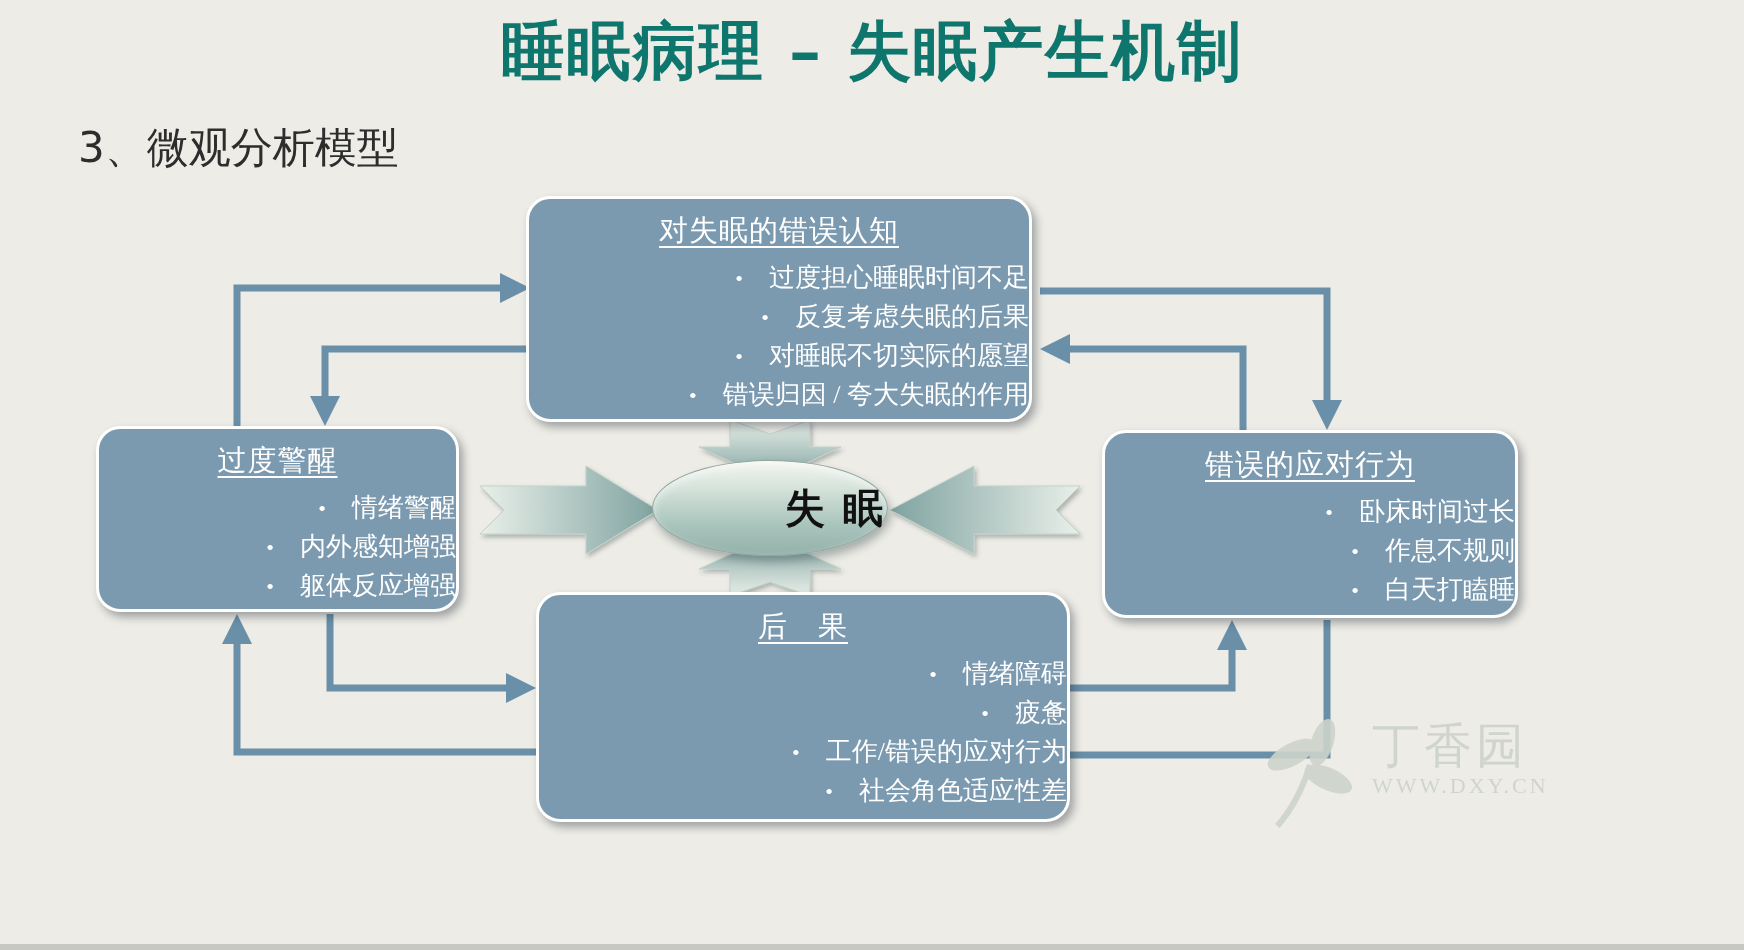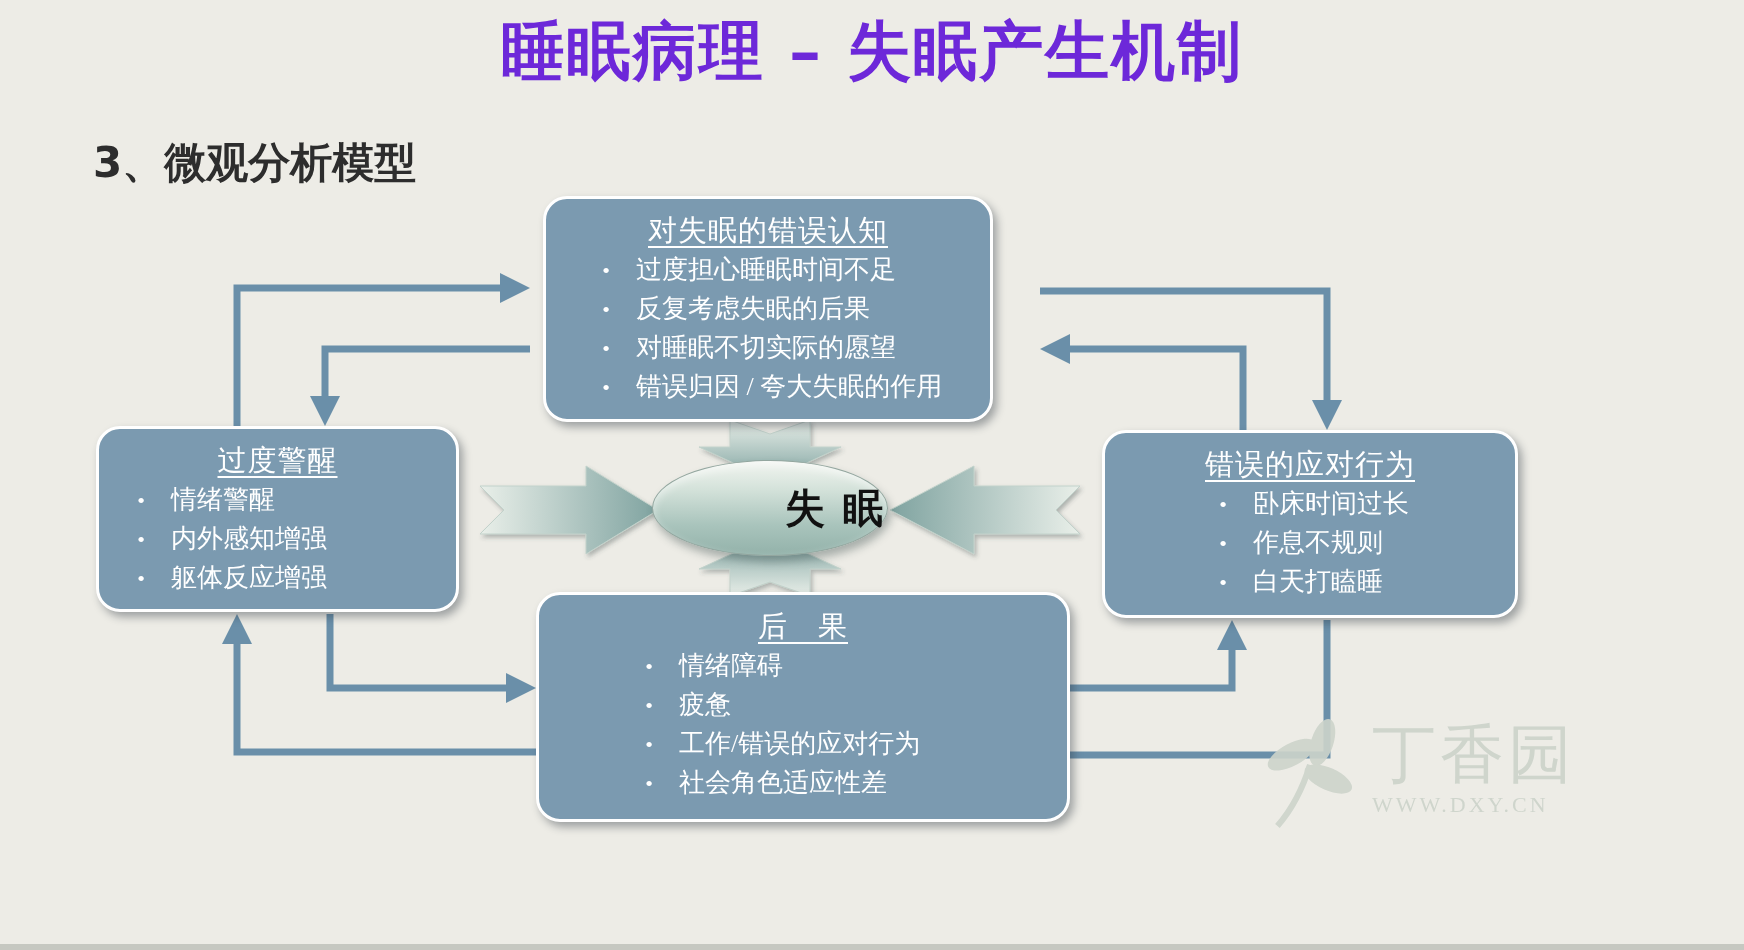--- a/index.html
+++ b/index.html
@@ -6,48 +6,48 @@
   body{
     width:1744px;height:950px;position:relative;overflow:hidden;
     background:#edece6;
     font-family:"Liberation Serif","DejaVu Serif",serif;
   }
   .slide{position:absolute;inset:0;}
 
   .title{
     position:absolute;top:8px;left:0;width:100%;margin:0;
     text-align:center;font-size:64px;font-weight:600;
-    color:#6d28d9;letter-spacing:2px;
+    color:#0f766e;letter-spacing:2px;
     font-family:"DejaVu Serif","Liberation Serif",serif;
   }
   .subtitle{
-    position:absolute;top:120px;left:78px;margin:15px;
-    font-size:42px;font-weight:700;color:#2d2d2d;
+    position:absolute;top:120px;left:78px;margin:0;
+    font-size:42px;font-weight:400;color:#2d2d2d;
     font-family:"DejaVu Sans","Liberation Sans",sans-serif;
   }
 
   svg.layer{position:absolute;left:0;top:0;z-index:1;}
 
   .box{
     position:absolute;z-index:2;box-sizing:border-box;
     background:#7b9ab0;border:3px solid #ffffff;border-radius:24px;
     box-shadow:4px 5px 8px rgba(40,50,60,0.40);
     color:#ffffff;
   }
   .box-title{
     text-align:center;font-size:29px;margin-top:12px;
     text-decoration:underline;text-underline-offset:6px;letter-spacing:1px;
   }
-  .box ul{list-style:none;margin:0 0 0 0;padding:0;}
+  .box ul{list-style:none;margin:8px 0 0 0;padding:0;text-align:right;}
   .box li{font-size:26px;line-height:38px;white-space:nowrap;}
   .box li::before{
     content:"•";display:inline-block;width:28px;text-align:center;
     margin-right:16px;font-size:22px;
   }
-  .box-top{left:543px;top:196px;width:450px;height:226px;}
+  .box-top{left:526px;top:196px;width:506px;height:226px;}
   .box-top ul{padding-left:46px;}
   .box-left{left:96px;top:426px;width:363px;height:186px;}
   .box-left ul{padding-left:28px;}
   .box-right{left:1102px;top:430px;width:416px;height:188px;}
   .box-right ul{padding-left:104px;}
   .box-bottom{left:536px;top:592px;width:534px;height:230px;}
   .box-bottom ul{padding-left:96px;}
 
   .ellipse{
     position:absolute;z-index:3;left:652px;top:460px;width:234px;height:94px;
@@ -57,21 +57,21 @@
     box-shadow:3px 6px 9px rgba(40,60,60,0.35), inset 0 4px 8px rgba(255,255,255,0.5);
     display:flex;align-items:center;justify-content:flex-end;
   }
   .ellipse span{font-size:40px;font-weight:700;color:#111;letter-spacing:4px;}
 
   .watermark{
     position:absolute;z-index:2;left:1258px;top:718px;
     display:flex;align-items:flex-start;opacity:0.9;
   }
   .wm-text{margin-left:10px;color:#ccd3ca;}
-  .wm-brand{font-size:64px;line-height:1.15;letter-spacing:4px;}
+  .wm-brand{font-size:48px;line-height:1.15;letter-spacing:4px;}
   .wm-site{font-size:22px;letter-spacing:3px;
     font-family:Liberation Serif, serif;}
 
   .footer-strip{
     position:absolute;bottom:0;left:0;width:100%;height:6px;
     background:#c6c8c1;z-index:4;
   }
 </style>
 </head>
 <body>

